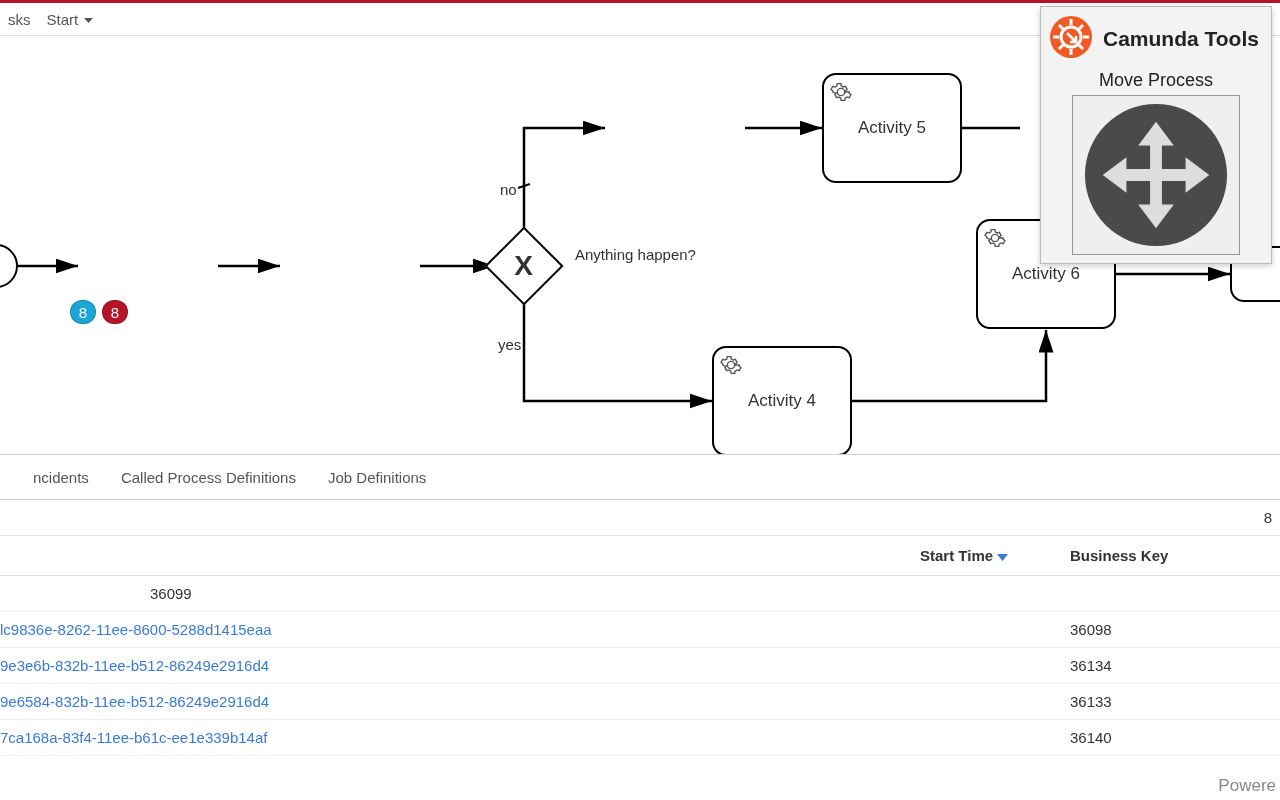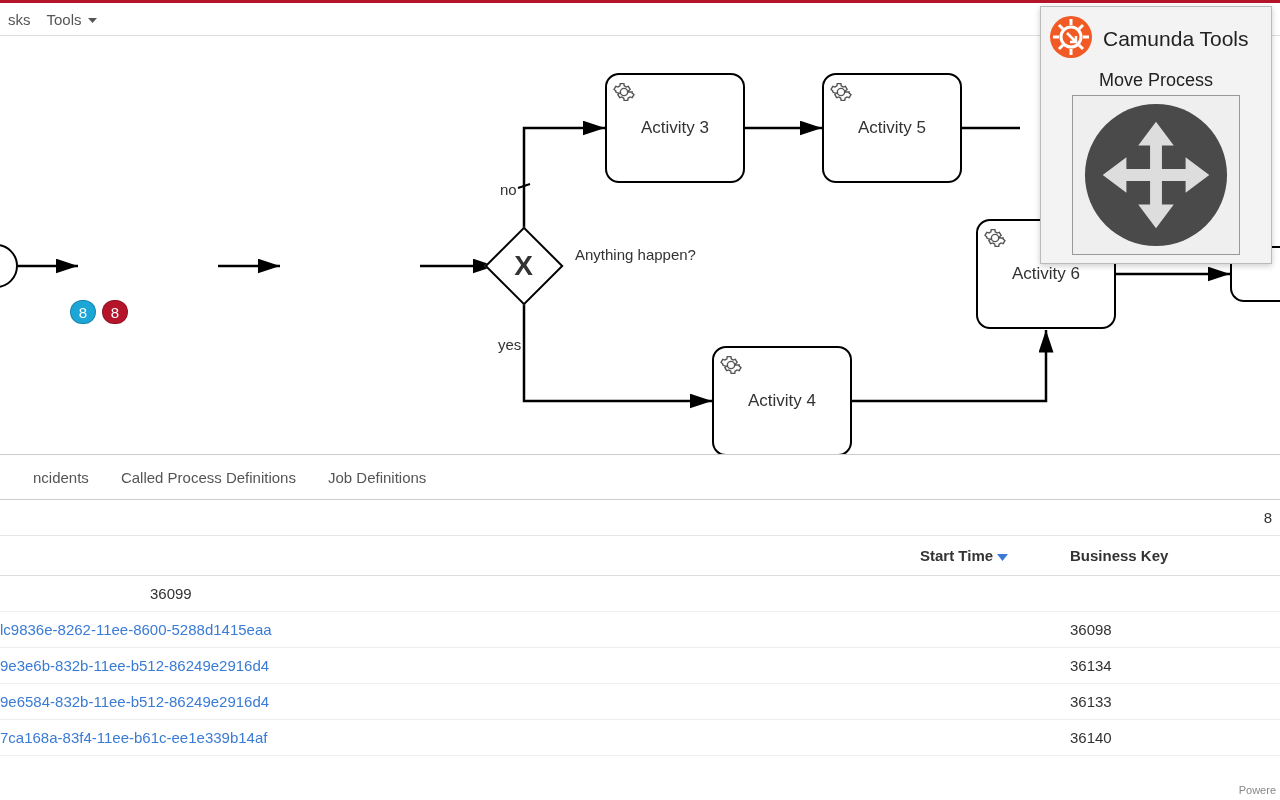--- a/index.html
+++ b/index.html
@@ -138,21 +138,21 @@
     align-items: center;
     font-size: 15px;
   }
   .col-id { flex: 0 0 920px; padding-left: 0; }
   .col-start { flex: 0 0 150px; }
   .col-bkey { flex: 1; padding-left: 0; }
   .link { color: #3a7bd5; cursor: pointer; }
   .footer {
     position: absolute;
     bottom: 4px; right: 4px;
-    font-size: 11px;
+    font-size: 17px;
     color: #888;
     padding-left: 16px;
   }
   .tools-panel {
     position: absolute;
     top: 6px; right: 8px;
     width: 232px;
     background: #f3f3f3;
     border: 1px solid #bbb;
     box-shadow: 0 2px 6px rgba(0,0,0,0.2);
@@ -160,21 +160,21 @@
     z-index: 50;
   }
   .tools-panel .panel-head {
     display: flex;
     align-items: center;
     gap: 10px;
     margin-bottom: 8px;
   }
   .tools-panel .panel-title {
     font-size: 21px;
-    font-weight: 400;
+    font-weight: 700;
     color: #222;
   }
   .tools-panel .panel-sub {
     text-align: center;
     font-size: 18px;
     color: #222;
     margin-bottom: 4px;
   }
   .tools-panel .move-btn {
     width: 168px; height: 160px;
@@ -189,21 +189,21 @@
   svg.sort-caret { display: inline-block; vertical-align: middle; }
 </style>
 </head>
 <body>
 
 <div class="topbar"></div>
 
 <div class="menubar">
   <span class="menuitem">sks</span>
   <span class="menuitem">
-    <span>Tools</span>
+    <span>Start</span>
     <svg class="caret" width="9" height="6">
         <path d="M0 0 L4.5 5 L9 0 Z" fill="#555"></path>
       </svg>
   </span>
 </div>
 
 <div class="diagram-area">
   <svg width="1280" height="418" style="position:absolute;top:0;left:0;">
     <defs>
       <marker id="ah" markerWidth="10" markerHeight="10" refX="9" refY="3" orient="auto">
@@ -237,26 +237,20 @@
   <div class="badge badge-red" style="left:102px;top:264px;">8</div>
 
 
   <div class="gateway" style="left:496px;top:202px;">
     <span class="gateway-x">X</span>
   </div>
   <span class="label" style="left:575px;top:210px;">Anything happen?</span>
   <span class="label" style="left:500px;top:145px;">no</span>
   <span class="label" style="left:498px;top:300px;">yes</span>
 
-  <div class="bpmn-task" style="left:605px;top:37px;">
-    <span class="gear"><svg class="gear-icon" viewBox="0 0 24 24">
-          <path d="M12 8a4 4 0 100 8 4 4 0 000-8zm9 4a7 7 0 01-.1 1.2l2 1.6-2 3.4-2.4-.8a7 7 0 01-2 1.2l-.4 2.6h-4l-.4-2.6a7 7 0 01-2-1.2l-2.4.8-2-3.4 2-1.6A7 7 0 013 12c0-.4 0-.8.1-1.2l-2-1.6 2-3.4 2.4.8a7 7 0 012-1.2L7.9 2.8h4l.4 2.6a7 7 0 012 1.2l2.4-.8 2 3.4-2 1.6c.1.4.1.8.1 1.2z" fill="none" stroke="#555" stroke-width="1.5"></path>
-        </svg></span>
-    <span>Activity 3</span>
-  </div>
 
   <div class="bpmn-task" style="left:822px;top:37px;">
     <span class="gear"><svg class="gear-icon" viewBox="0 0 24 24">
           <path d="M12 8a4 4 0 100 8 4 4 0 000-8zm9 4a7 7 0 01-.1 1.2l2 1.6-2 3.4-2.4-.8a7 7 0 01-2 1.2l-.4 2.6h-4l-.4-2.6a7 7 0 01-2-1.2l-2.4.8-2-3.4 2-1.6A7 7 0 013 12c0-.4 0-.8.1-1.2l-2-1.6 2-3.4 2.4.8a7 7 0 012-1.2L7.9 2.8h4l.4 2.6a7 7 0 012 1.2l2.4-.8 2 3.4-2 1.6c.1.4.1.8.1 1.2z" fill="none" stroke="#555" stroke-width="1.5"></path>
         </svg></span>
     <span>Activity 5</span>
   </div>
 
   <div class="bpmn-task" style="left:712px;top:310px;">
     <span class="gear"><svg class="gear-icon" viewBox="0 0 24 24">

